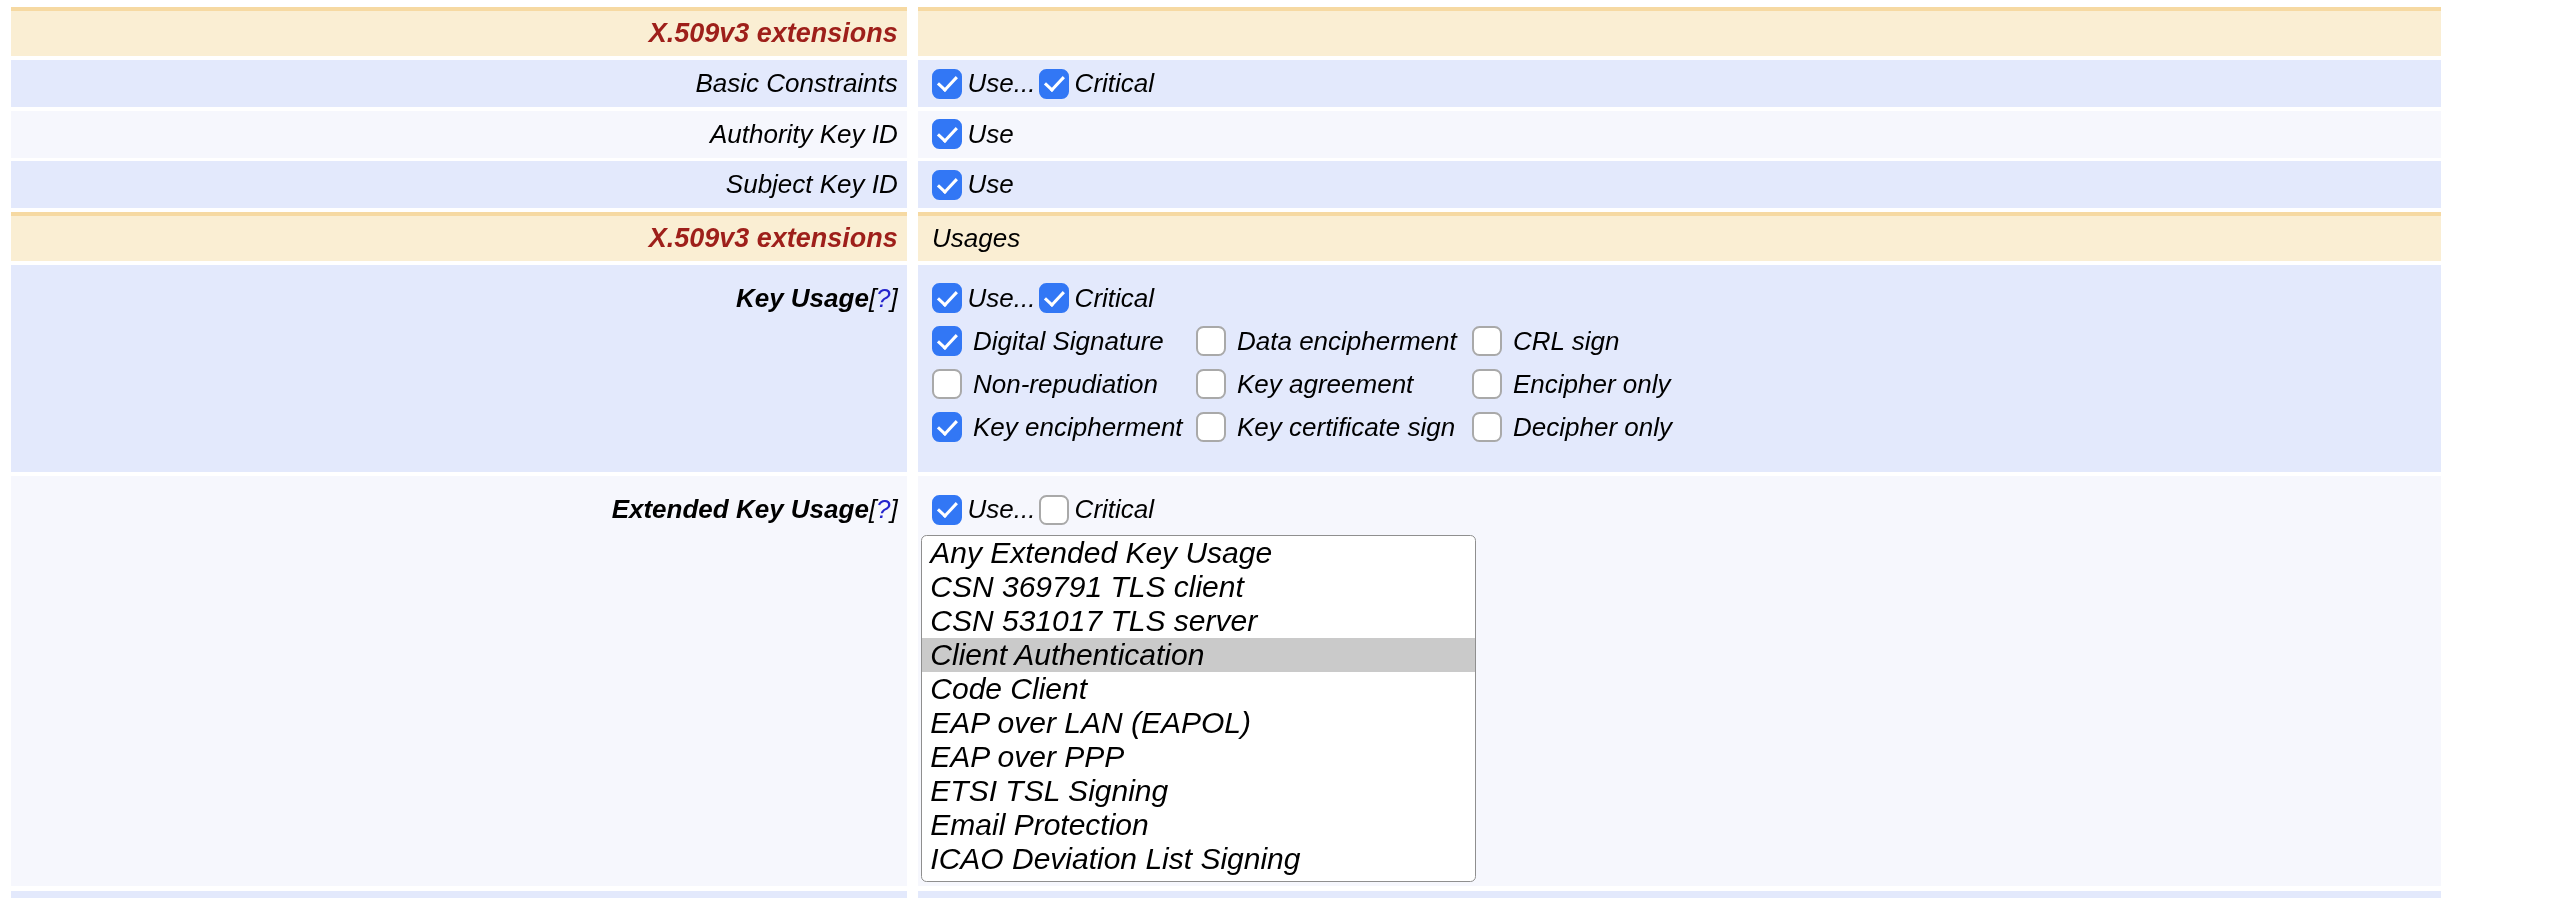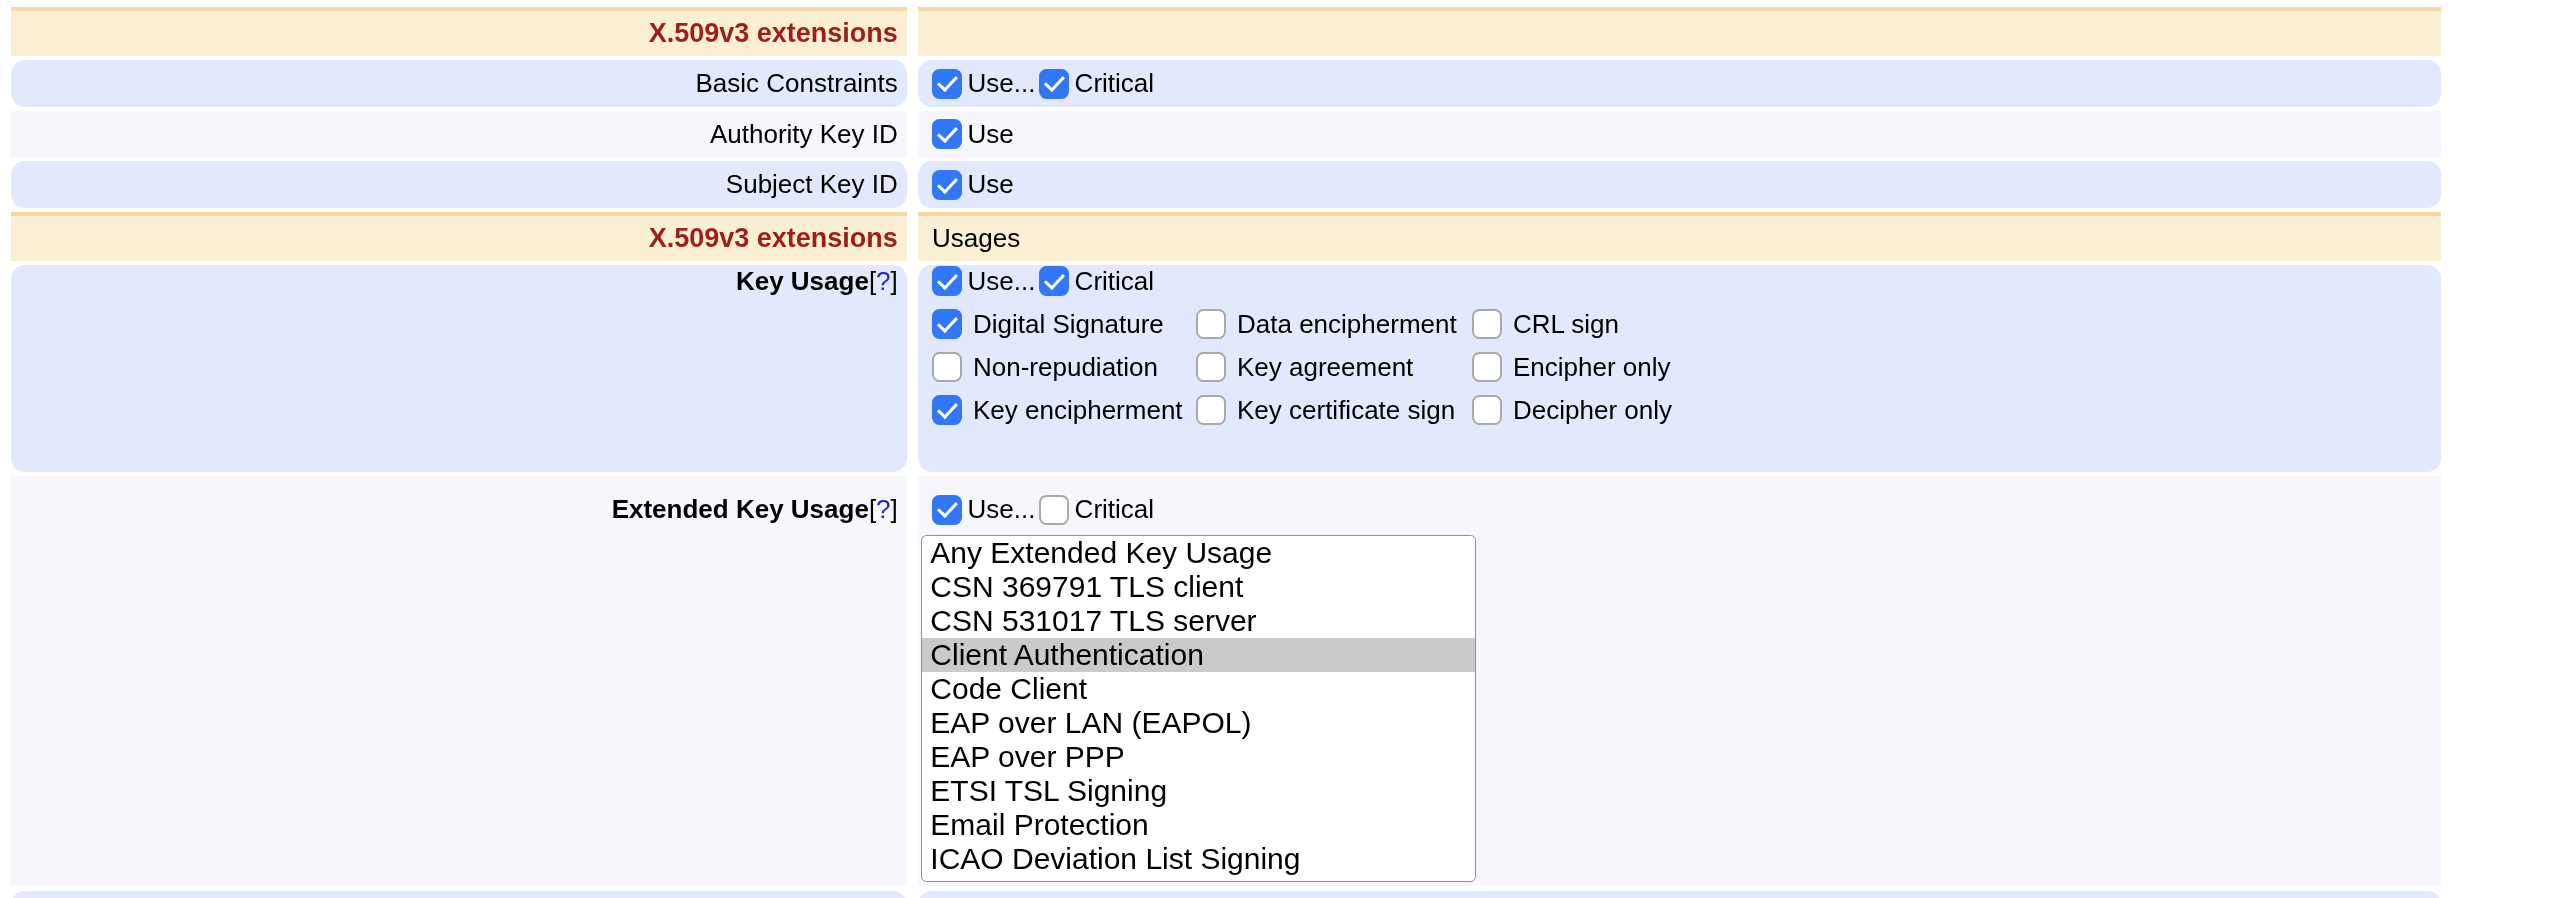--- a/index.html
+++ b/index.html
@@ -8,20 +8,21 @@
     font-family: "Liberation Sans", "DejaVu Sans", sans-serif;
     font-size: 26px;
     color: #000;
   }
   .page {
     position: relative;
     width: 2448px;
     height: 899px;
     overflow: hidden;
     background: #ffffff;
+    font-style: italic;
   }
   .tbl { padding: 7.4px 7.4px 0 11px; }
   .row { display: flex; gap: 11px; margin-bottom: 3.7px; }
   .cell-l {
     width: 896px;
     flex: 0 0 896px;
     display: flex;
     align-items: center;
     justify-content: flex-end;
     text-align: right;
@@ -42,27 +43,27 @@
   .hdr .cell-l {
     color: #9e1f1a;
     font-weight: bold;
     font-size: 27px;
   }
   .hdr .cell-r {
     color: #000000;
     font-size: 26px;
   }
   
-  .lav .cell-l, .lav .cell-r { background: #e3e9fc; border-radius: 14px; }
+  .lav .cell-l, .lav .cell-r { background: #e3e9fc; }
   .lit .cell-l, .lit .cell-r { background: #f6f7fd; }
   .r-simple .cell-l, .r-simple .cell-r { height: 47px; }
   .r-keyusage .cell-l, .r-keyusage .cell-r {
     height: 207px;
     align-items: flex-start;
-    padding-top: 1px;
+    padding-top: 18px;
   }
   .r-keyusage .cell-r { display: block; }
   .r-extusage { margin-bottom: 5.5px; }
   .r-extusage .cell-l, .r-extusage .cell-r {
     height: 410px;
     align-items: flex-start;
     padding-top: 18.5px;
   }
   .r-extusage .cell-r { display: block; }
   .r-sliver .cell-l, .r-sliver .cell-r { height: 28px; }

